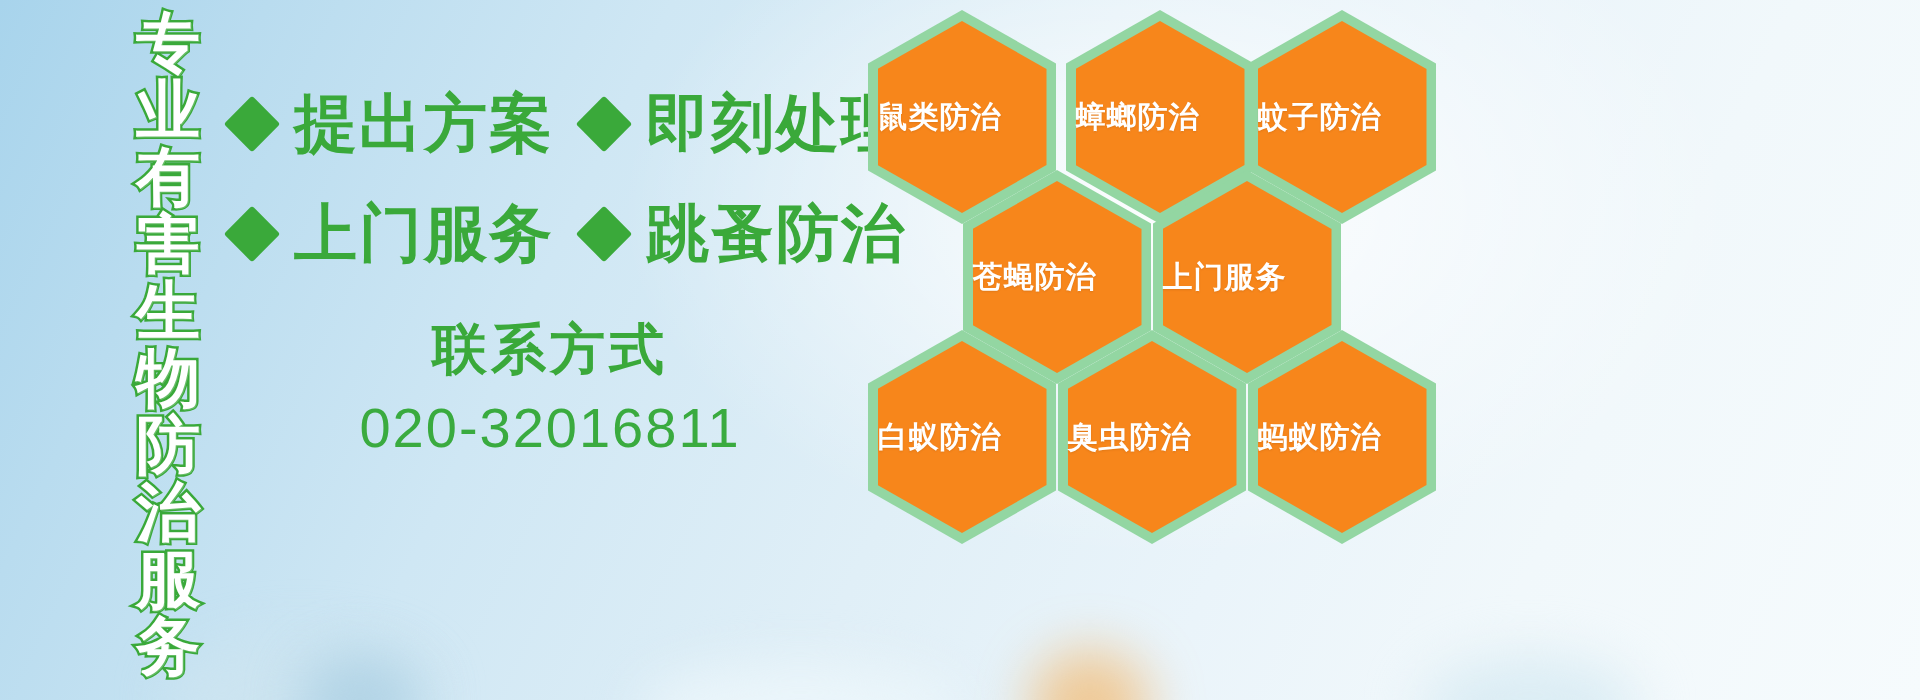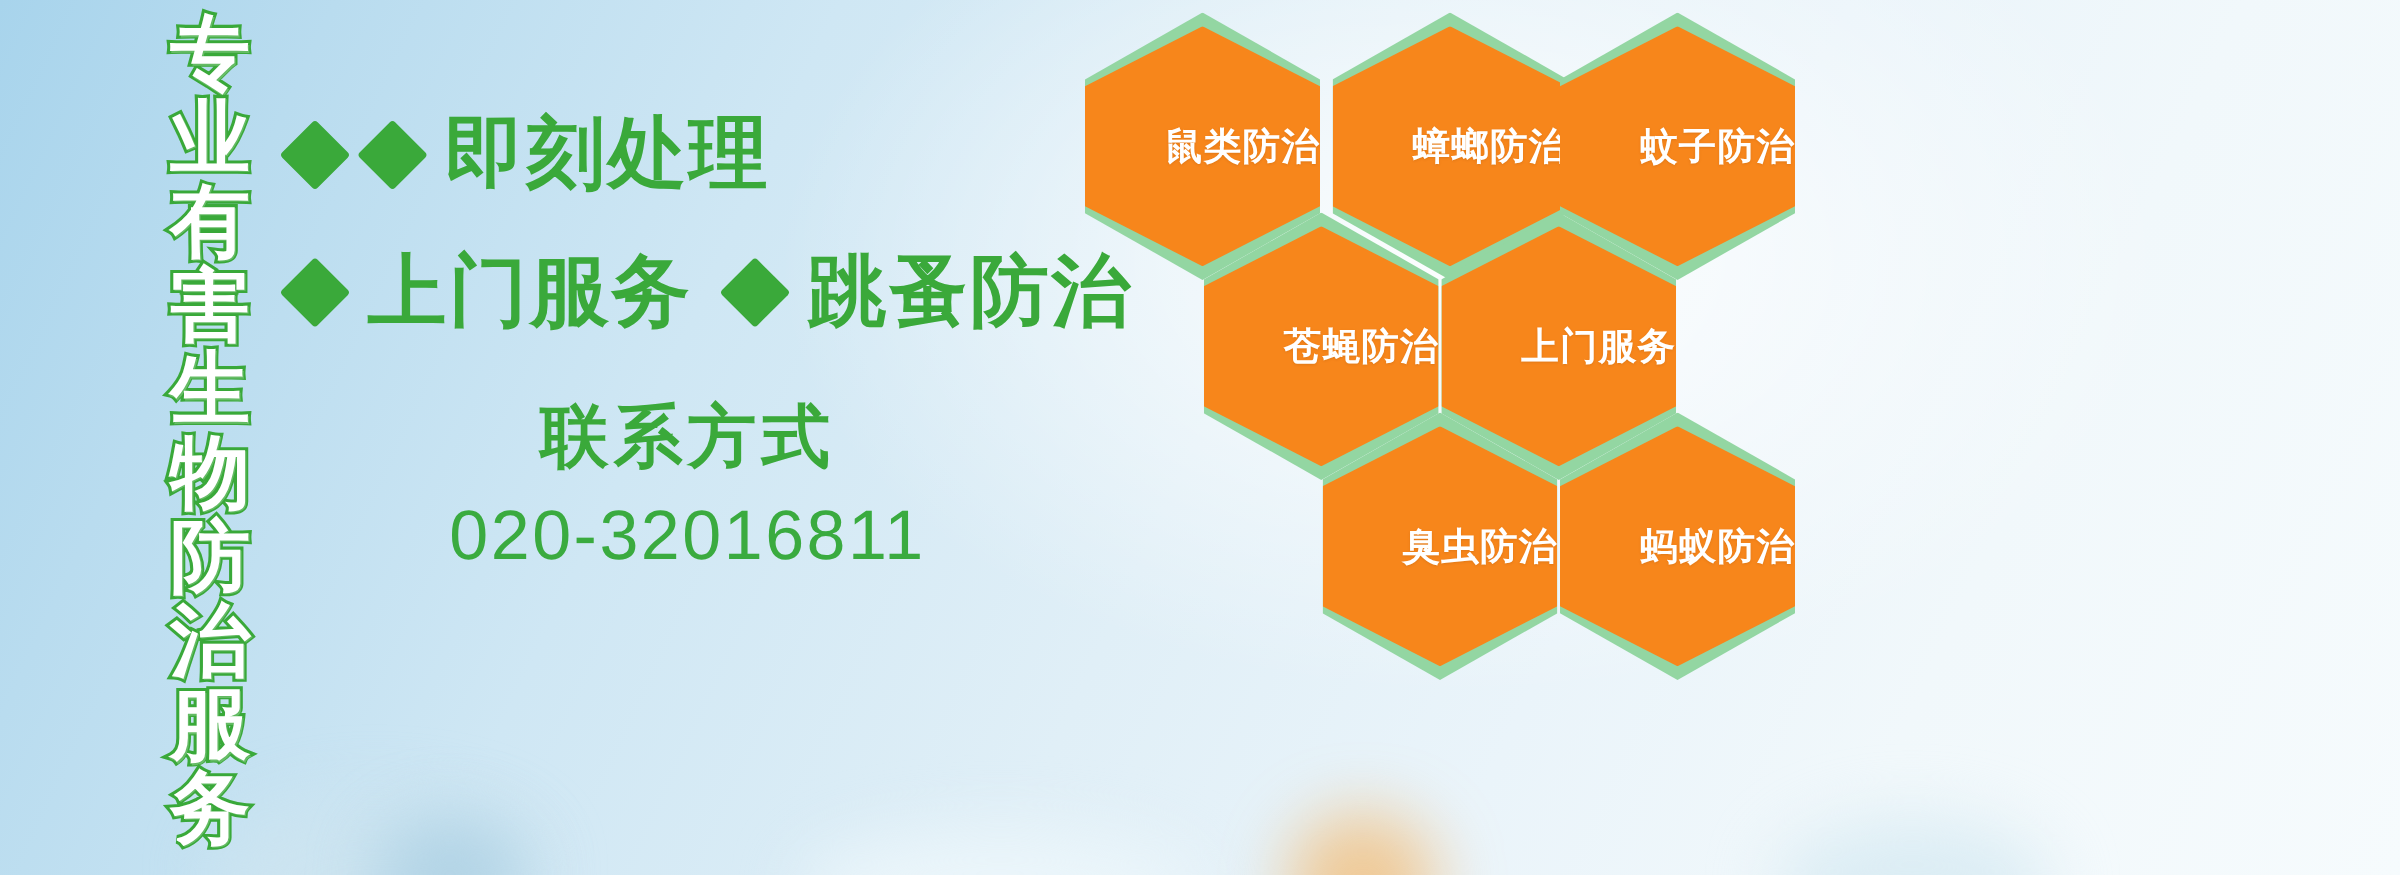--- a/index.html
+++ b/index.html
@@ -128,25 +128,25 @@
     width: 188px;
     height: 214px;
     display: flex;
     align-items: center;
     justify-content: center;
     -webkit-clip-path: polygon(50% 0%, 100% 25%, 100% 75%, 50% 100%, 0% 75%, 0% 25%);
     clip-path: polygon(50% 0%, 100% 25%, 100% 75%, 50% 100%, 0% 75%, 0% 25%);
     background: #93d6a2;
   }
   .hex-inner {
-    width: 188px;
+    width: 169px;
     height: 192px;
     display: flex;
     align-items: center;
-    justify-content: flex-end;
+    justify-content: flex-start;
     -webkit-clip-path: polygon(50% 0%, 100% 25%, 100% 75%, 50% 100%, 0% 75%, 0% 25%);
     clip-path: polygon(50% 0%, 100% 25%, 100% 75%, 50% 100%, 0% 75%, 0% 25%);
     background: #f7861b;
   }
   .hex-label {
     color: #ffffff;
     font-size: 30px;
     font-weight: 700;
     letter-spacing: 1px;
     white-space: nowrap;
@@ -182,20 +182,21 @@
     <span class="vchar">生</span>
     <span class="vchar">物</span>
     <span class="vchar">防</span>
     <span class="vchar">治</span>
     <span class="vchar">服</span>
     <span class="vchar">务</span>
   </div>
 
   <div class="feature-row" id="feature-row-1">
     <span class="diamond"></span>
+    <span class="feature-text">提出方案</span>
     <span class="diamond"></span>
     <span class="feature-text">即刻处理</span>
   </div>
 
   <div class="feature-row" id="feature-row-2">
     <span class="diamond"></span>
     <span class="feature-text">上门服务</span>
     <span class="diamond"></span>
     <span class="feature-text">跳蚤防治</span>
   </div>
@@ -224,20 +225,25 @@
     <div class="hex" id="hex-3">
       <div class="hex-inner">
         <span class="hex-label">苍蝇防治</span>
       </div>
     </div>
     <div class="hex" id="hex-4">
       <div class="hex-inner">
         <span class="hex-label">上门服务</span>
       </div>
     </div>
+    <div class="hex" id="hex-5">
+      <div class="hex-inner">
+        <span class="hex-label">白蚁防治</span>
+      </div>
+    </div>
     <div class="hex" id="hex-6">
       <div class="hex-inner">
         <span class="hex-label">臭虫防治</span>
       </div>
     </div>
     <div class="hex" id="hex-7">
       <div class="hex-inner">
         <span class="hex-label">蚂蚁防治</span>
       </div>
     </div>

